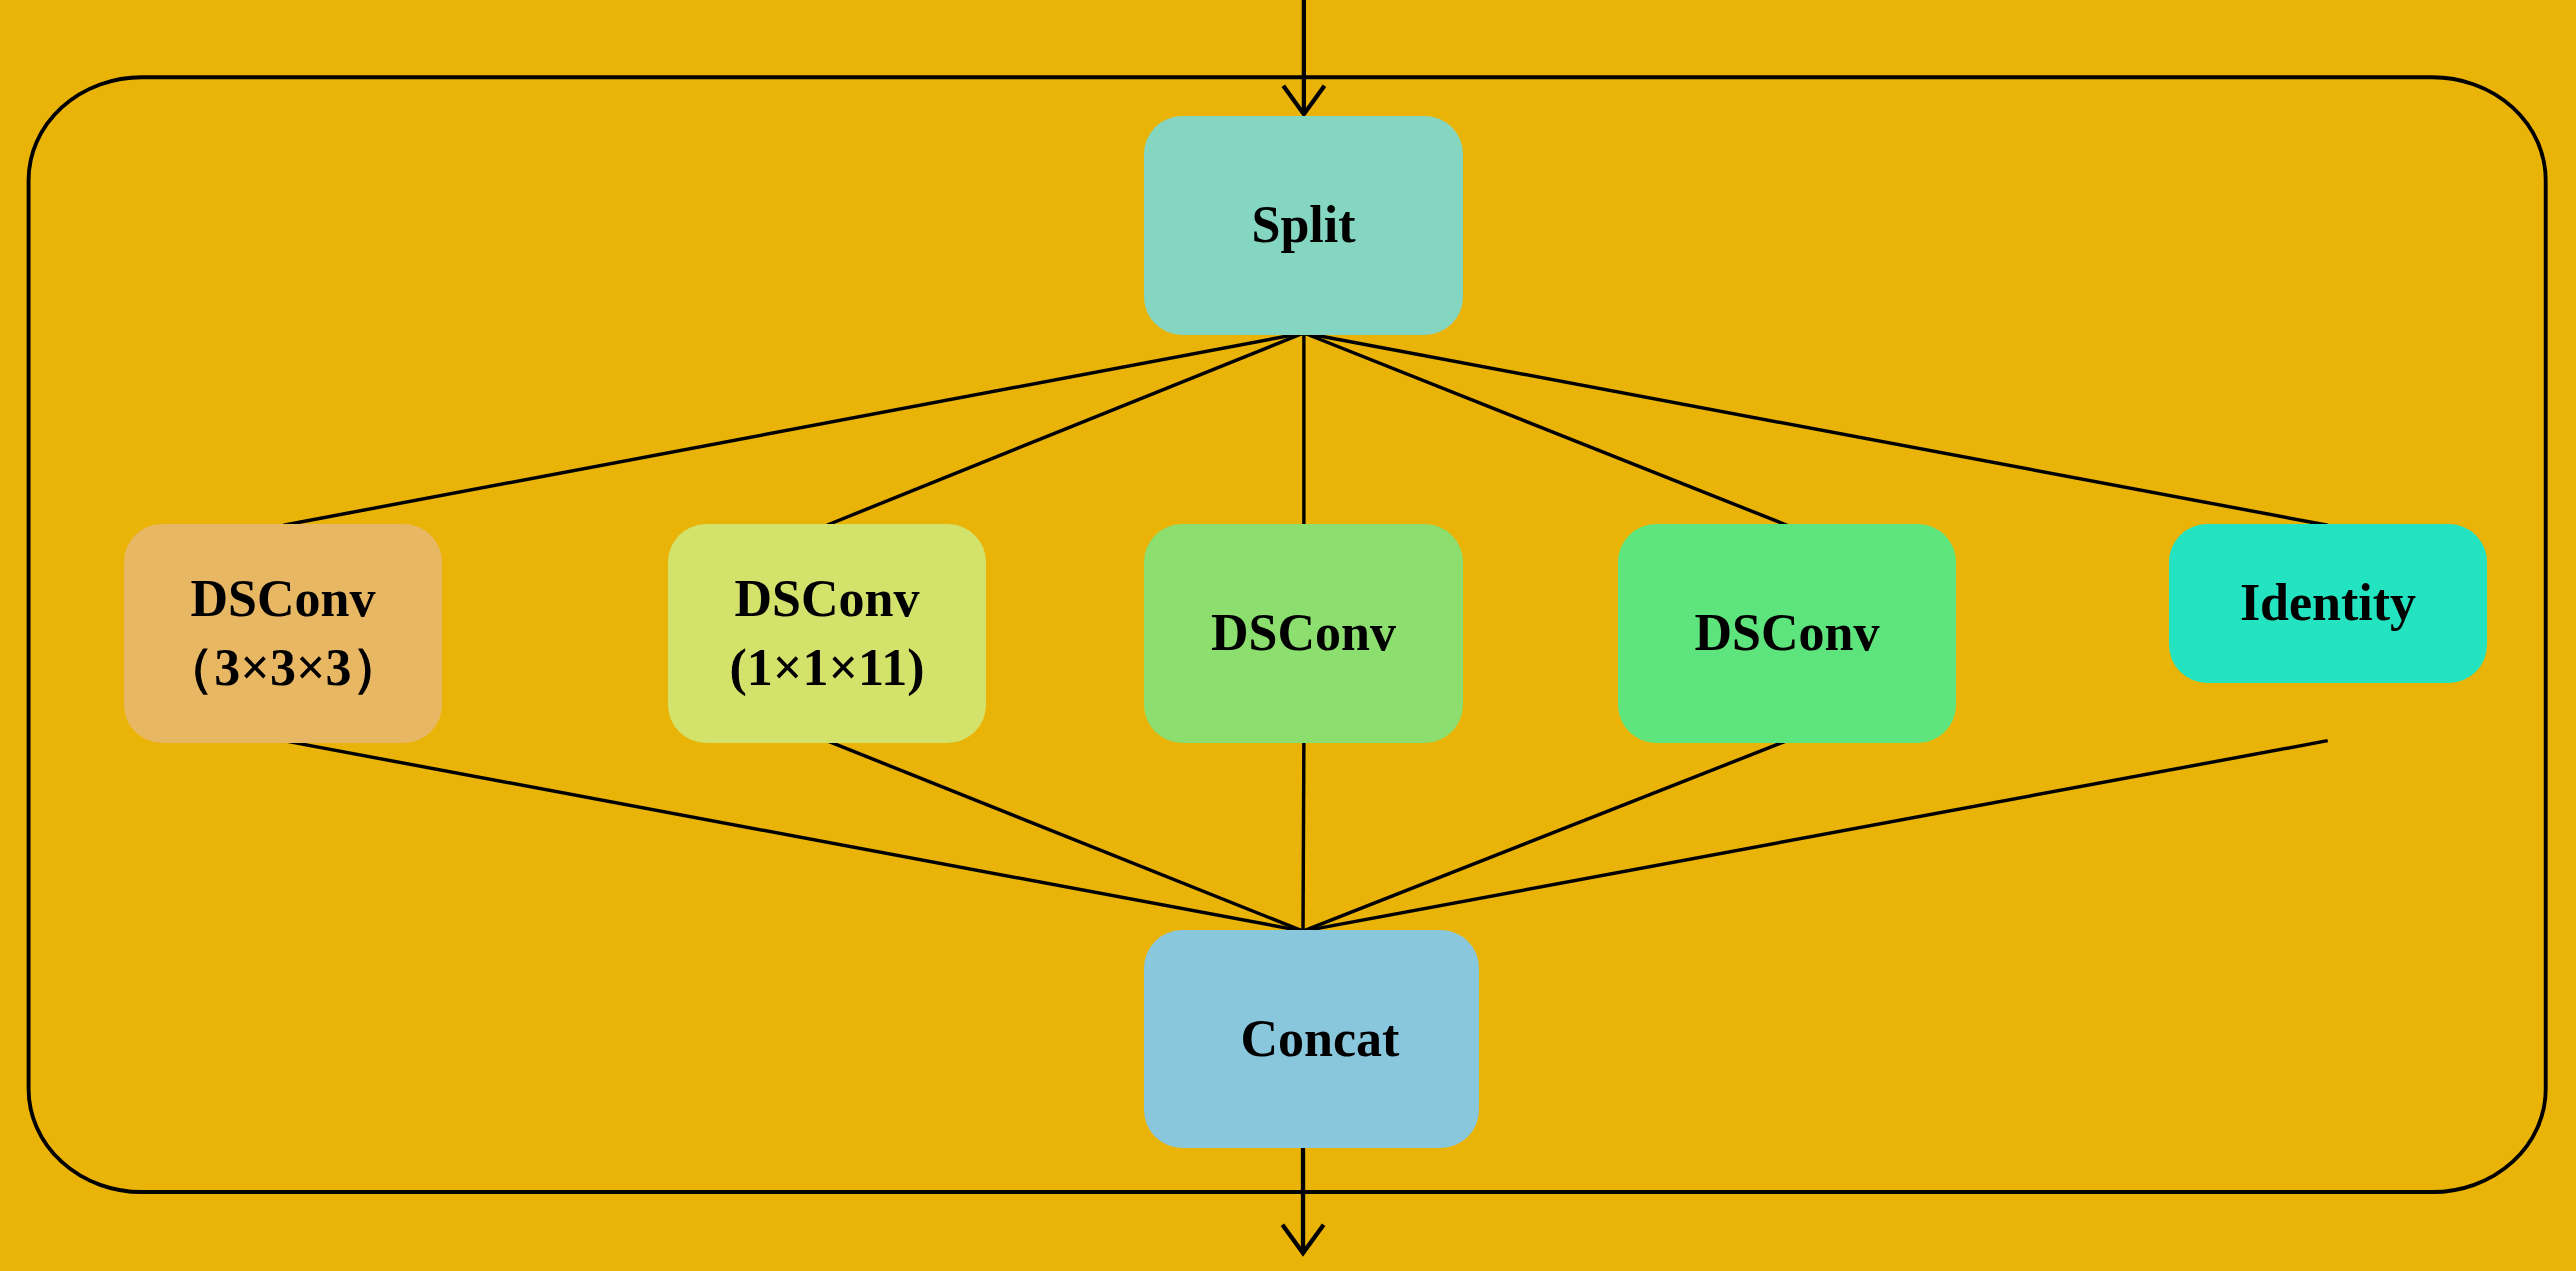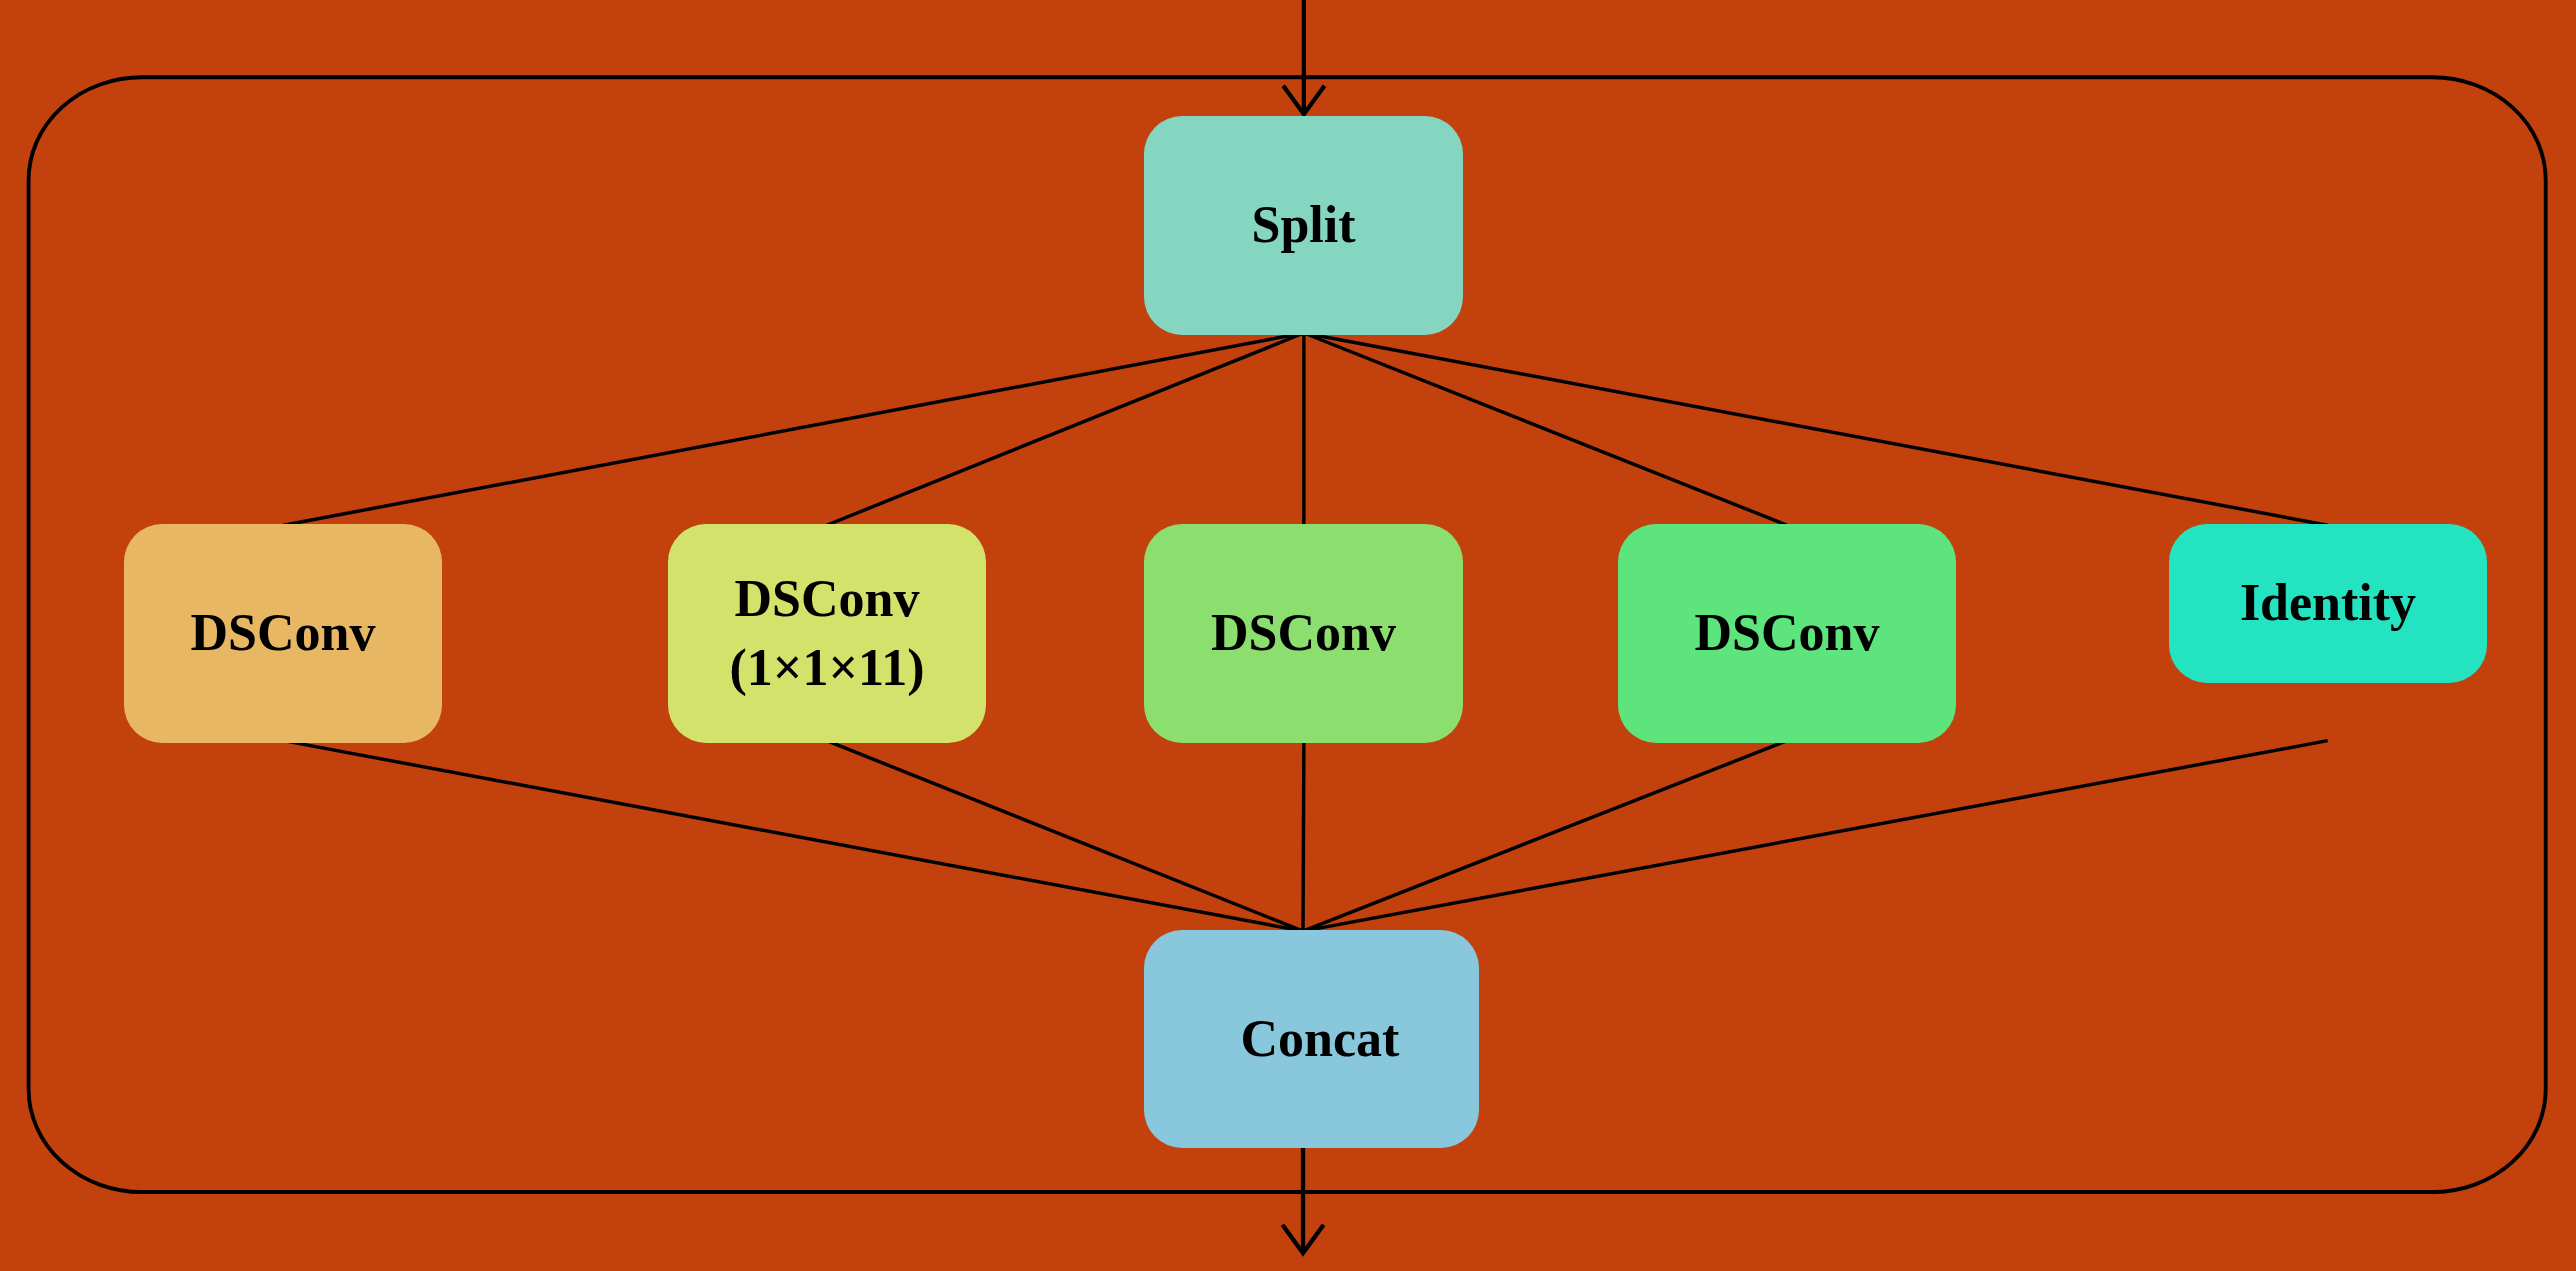--- a/index.html
+++ b/index.html
@@ -1,20 +1,20 @@
 <!DOCTYPE html>
 <html style="font-size:13.7px"><head>
 <meta charset="utf-8">
 <style>
   html, body { margin: 0; padding: 0; background: #ffffff; }
   .canvas {
     position: relative;
     width: 2576px;
     height: 1271px;
-    background: #c2410c;
+    background: #eab308;
     font-family: "Liberation Serif", "DejaVu Serif", serif;
     overflow: hidden;
   }
   .wires {
     position: absolute;
     left: 0; top: 0;
     width: 2576px; height: 1271px;
   }
   .node {
     position: absolute;
@@ -66,20 +66,21 @@
     <line x1="1518" y1="1337" x2="1518" y2="1458" stroke="#000000" stroke-width="5"></line>
     <polyline points="1494,1427 1518,1460 1542,1427" fill="none" stroke="#000000" stroke-width="5"></polyline>
   </svg>
 
   <div class="node node-split" style="background: rgb(133, 214, 193);">
     <span class="lbl">Split</span>
   </div>
 
   <div class="node node-b1" style="background: rgb(232, 183, 99);">
     <span class="lbl">DSConv</span>
+    <span class="sub">（3×3×3）</span>
   </div>
 
   <div class="node node-b2" style="background: rgb(210, 226, 106);">
     <span class="lbl">DSConv</span>
     <span class="sub">(1×1×11)</span>
   </div>
 
   <div class="node node-b3" style="background: rgb(140, 223, 110);">
     <span class="lbl">DSConv</span>
   </div>

